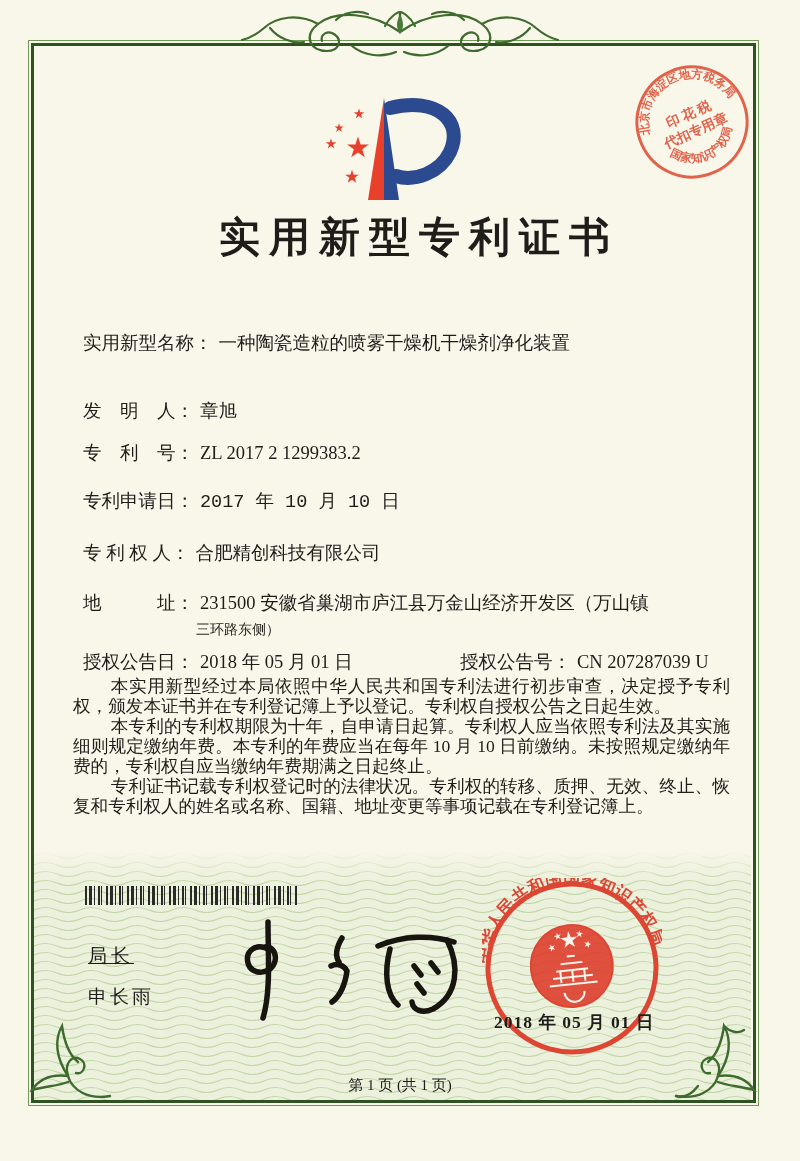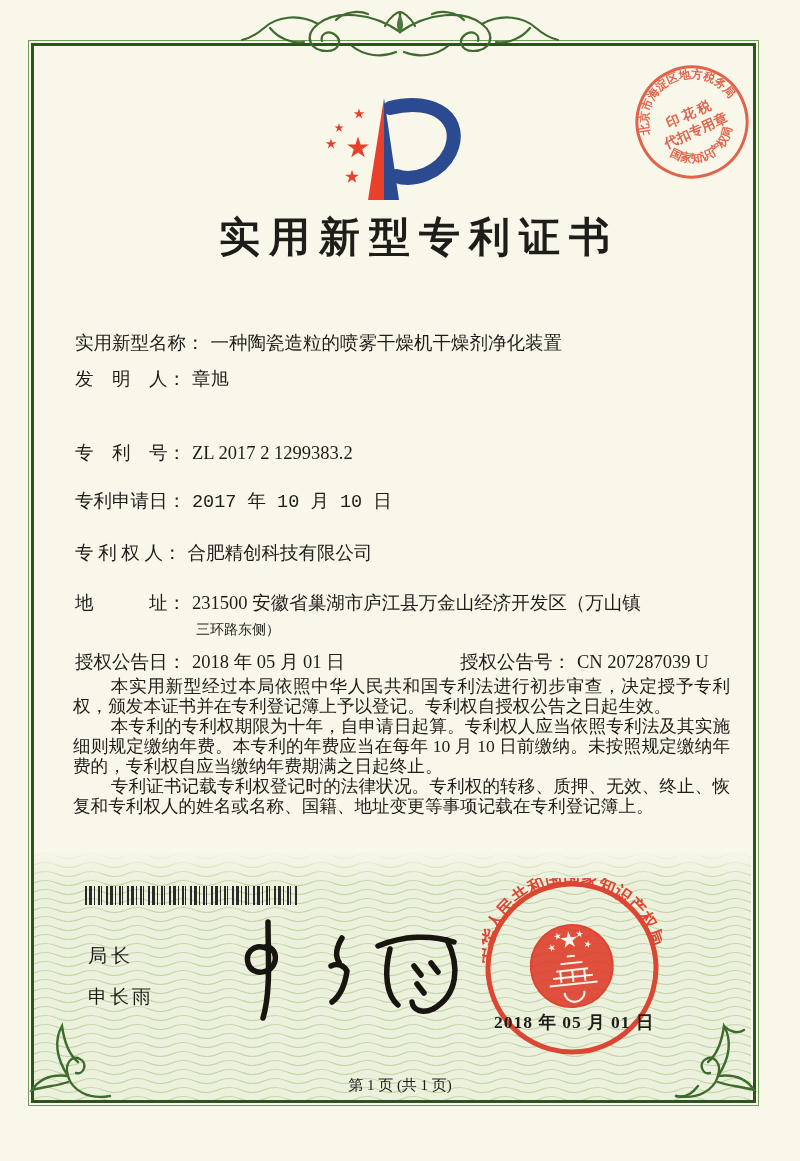--- a/index.html
+++ b/index.html
@@ -14,35 +14,35 @@
   .frame{position:absolute;left:28px;top:40px;width:729px;height:1064px;border:1px solid #6f9a55;z-index:1;}
   .frame-inner{position:absolute;inset:2px;border:3px solid #2f5222;}
   
   .deco{position:absolute;z-index:2;}
   .band{position:absolute;left:34px;top:850px;width:717px;height:251px;z-index:1;}
   
   .txt{position:absolute;z-index:3;}
   .cert-no{left:75px;top:86px;font-size:19px;letter-spacing:3px;}
   .title{left:0;top:210px;width:800px;text-align:center;font-size:41px;font-weight:bold;letter-spacing:9px;padding-left:19px;}
   .field-row{left:75px;width:660px;font-size:18.5px;white-space:nowrap;}
-  .flabel{display:inline-block;}
+  .flabel{display:inline-block;margin-left:8px;}
   .fvalue{margin-left:6px;}
   .addr-line2{left:196px;font-size:14px;}
   .grant-no-col{position:absolute;left:385px;top:0;white-space:nowrap;}
   .paras{left:73px;top:676px;width:657px;font-size:17.6px;line-height:20px;text-align:justify;}
   .paras p{margin:0;text-indent:2.15em;}
   .barcode{position:absolute;left:85px;top:886px;width:212px;height:19px;z-index:3;
     background:repeating-linear-gradient(90deg,
       #2a2a28 0 2px, transparent 2px 4px,
       #2a2a28 4px 7px, transparent 7px 9px,
       #2a2a28 9px 10px, transparent 10px 13px,
       #2a2a28 13px 15px, transparent 15px 16px,
       #2a2a28 16px 17px, transparent 17px 21px);
   }
-  .director-label{left:88px;top:943px;font-size:19px;letter-spacing:4px;}
+  .director-label{left:88px;top:943px;font-size:19px;letter-spacing:4px;text-decoration:underline;}
   .director-name{left:88px;top:984px;font-size:19px;letter-spacing:3px;}
   .seal-date{left:494px;top:1010px;font-size:17.5px;font-weight:bold;letter-spacing:1px;z-index:5;}
   .page-info{left:0;top:1076px;width:800px;text-align:center;font-size:15px;}
   .sig-svg{position:absolute;left:218px;top:912px;z-index:4;}
   .office-seal{position:absolute;left:482px;top:878px;z-index:4;opacity:0.93;}
   .tax-seal{position:absolute;left:630px;top:60px;z-index:4;transform:rotate(-24deg);opacity:0.88;}
   .logo{position:absolute;left:298px;top:92px;z-index:3;}
 </style>
 </head>
 <body>
@@ -136,21 +136,21 @@
     <text x="62" y="58" text-anchor="middle" font-size="13.5" font-weight="bold" fill="#dd4f35">印 花 税</text>
     <text x="62" y="76" text-anchor="middle" font-size="13.5" font-weight="bold" fill="#dd4f35">代扣专用章</text>
   </svg>
 
 
   <div class="txt title">实用新型专利证书</div>
 
   <div class="txt field-row" style="top:330px;">
     <span class="flabel">实用新型名称：</span><span class="fvalue">一种陶瓷造粒的喷雾干燥机干燥剂净化装置</span>
   </div>
-  <div class="txt field-row" style="top:366px;">
+  <div class="txt field-row" style="top:398px;">
     <span class="flabel">发　明　人：</span><span class="fvalue">章旭</span>
   </div>
   <div class="txt field-row" style="top:440px;">
     <span class="flabel">专　利　号：</span><span class="fvalue">ZL 2017 2 1299383.2</span>
   </div>
   <div class="txt field-row" style="top:488px;font-family:Liberation Mono, monospace;">
     <span class="flabel">专利申请日：</span><span class="fvalue">2017 年 10 月 10 日</span>
   </div>
   <div class="txt field-row" style="top:540px;">
     <span class="flabel">专 利 权 人：</span><span class="fvalue">合肥精创科技有限公司</span>

